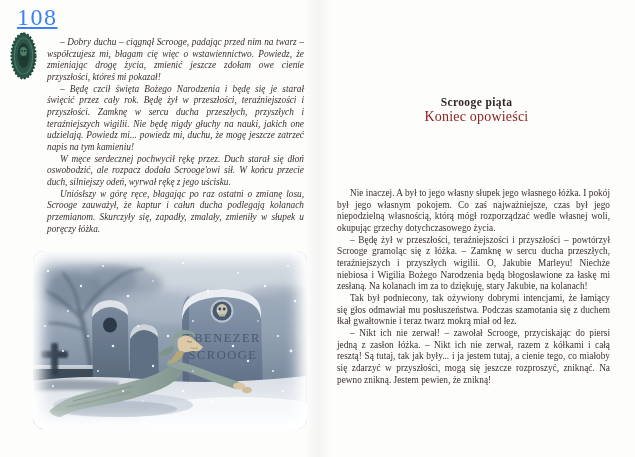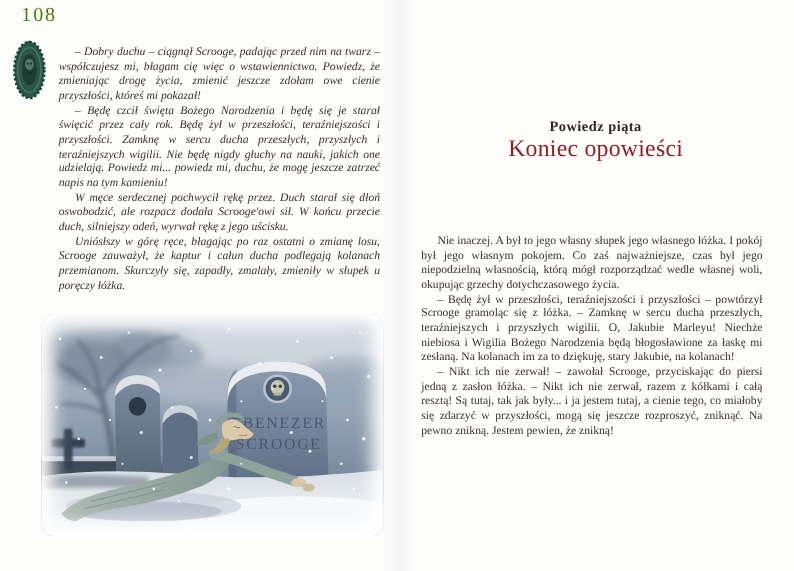--- a/index.html
+++ b/index.html
@@ -3,31 +3,31 @@
 <meta charset="utf-8">
 <style>
   html,body{margin:0;padding:0;background:#ffffff;}
   .stage{position:relative;width:635px;height:457px;background:#fdfdfc;overflow:hidden;
          font-family:"Liberation Serif", serif;}
   .page{position:absolute;top:0;height:457px;background:transparent;}
   .page-left{left:0;width:317px;}
   .page-right{left:318px;width:317px;}
   .gutter{position:absolute;left:305px;top:0;width:26px;height:457px;
           background:linear-gradient(90deg,rgba(90,90,100,0) 0%,rgba(90,90,100,0.06) 50%,rgba(90,90,100,0) 100%);}
-  .page-number{position:absolute;left:17px;top:4px;font-size:16px;letter-spacing:1.5px;
-               color:#4d7c0f;font-variant-numeric:oldstyle-nums;}
+  .page-number{position:absolute;left:17px;top:4px;font-size:24px;letter-spacing:1.5px;
+               color:#3b82f6;font-variant-numeric:oldstyle-nums;text-decoration:underline;}
   .ornament{position:absolute;left:10px;top:31px;width:27px;height:50px;}
   .body-text{position:absolute;text-align:justify;color:#38302b;font-size:9.3px;line-height:11.65px;}
   .body-text p{margin:0;text-indent:13px;hyphens:auto;-webkit-hyphens:auto;}
   .left-text{left:47px;top:37px;width:257px;font-style:italic;}
   .right-text{left:19px;top:188px;width:273px;}
   .kicker{position:absolute;left:0;right:0;top:96px;text-align:center;font-weight:bold;
           font-size:11.5px;letter-spacing:0.4px;color:#2e2723;}
   .chapter-title{position:absolute;left:0;right:0;top:109px;text-align:center;
-                 font-size:19px;letter-spacing:0.2px;color:#8e2121;}
+                 font-size:14px;letter-spacing:0.2px;color:#8e2121;}
   .illustration{position:absolute;left:33px;top:251px;width:274px;height:178px;
                 border-radius:11px;overflow:hidden;}
   .illustration svg{display:block;}
   .illustration::after{content:"";position:absolute;inset:0;border-radius:11px;
                        box-shadow:inset 0 0 14px 9px #ffffff;pointer-events:none;}
   .stone-text{font-family:"Liberation Serif",serif;}
 </style>
 </head>
 <body>
 
@@ -201,22 +201,23 @@
             <circle cx="110" cy="150" r="0.8"></circle>
             <circle cx="205" cy="155" r="1"></circle>
           <circle cx="265" cy="160" r="1.2"></circle>
             <circle cx="150" cy="140" r="1.3"></circle>
         </g>
       </svg>
     </div>
   </div>
 
   <div class="page page-right">
-    <div class="kicker">Powiedz piąta</div>
+    <div class="kicker">Scrooge piąta</div>
     <div class="chapter-title">Koniec opowieści</div>
 
     <div class="body-text right-text">
       <p>Nie inaczej. A był to jego własny słupek jego własnego łóżka. I pokój był jego własnym pokojem. Co zaś najważniejsze, czas był jego niepodzielną własnością, którą mógł rozporządzać wedle własnej woli, okupując grzechy dotychczasowego życia.</p>
       <p>– Będę żył w przeszłości, teraźniejszości i przyszłości – powtórzył Scrooge gramoląc się z łóżka. – Zamknę w sercu ducha przeszłych, teraźniejszych i przyszłych wigilii. O, Jakubie Marleyu! Niechże niebiosa i Wigilia Bożego Narodzenia będą błogosławione za łaskę mi zesłaną. Na kolanach im za to dziękuję, stary Jakubie, na kolanach!</p>
+      <p>Tak był podniecony, tak ożywiony dobrymi intencjami, że łamiący się głos odmawiał mu posłuszeństwa. Podczas szamotania się z duchem łkał gwałtownie i teraz twarz mokrą miał od łez.</p>
       <p>– Nikt ich nie zerwał! – zawołał Scrooge, przyciskając do piersi jedną z zasłon łóżka. – Nikt ich nie zerwał, razem z kółkami i całą resztą! Są tutaj, tak jak były... i ja jestem tutaj, a cienie tego, co miałoby się zdarzyć w przyszłości, mogą się jeszcze rozproszyć, zniknąć. Na pewno znikną. Jestem pewien, że znikną!</p>
     </div>
   </div>
 </div>
 
 </body></html>

